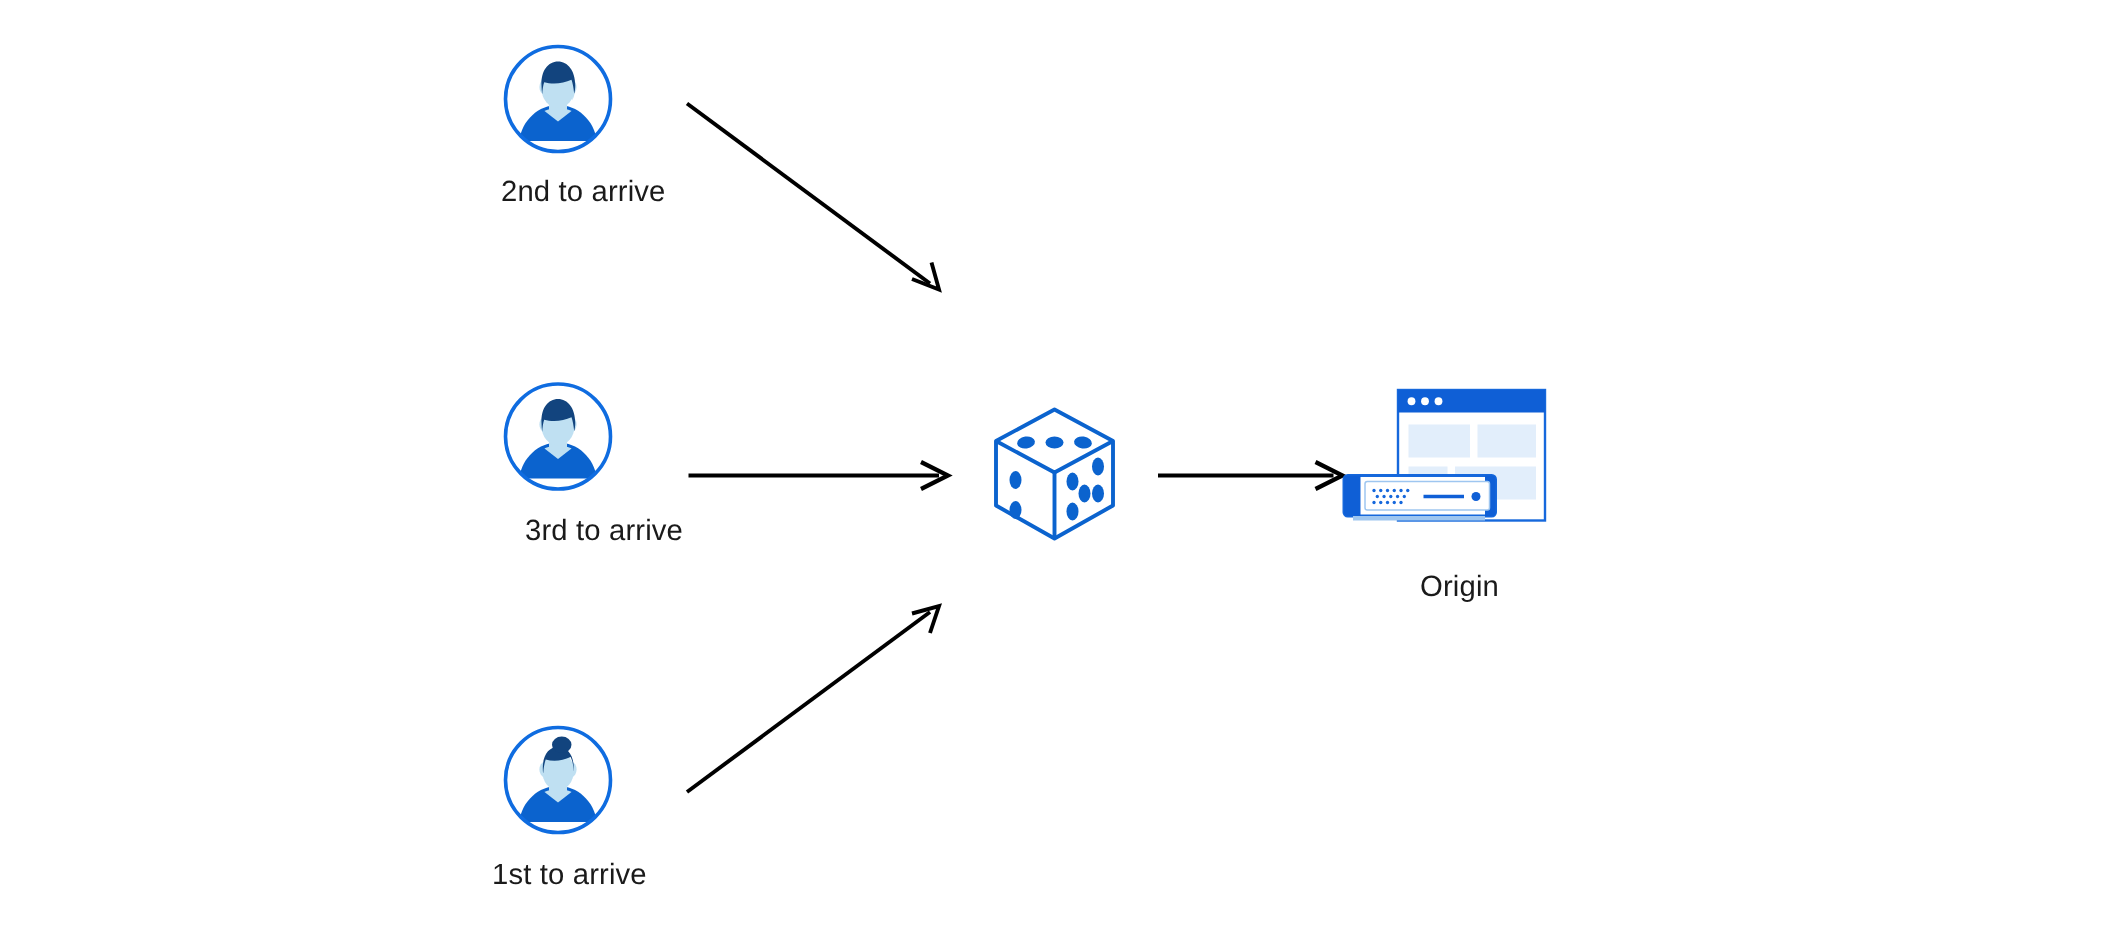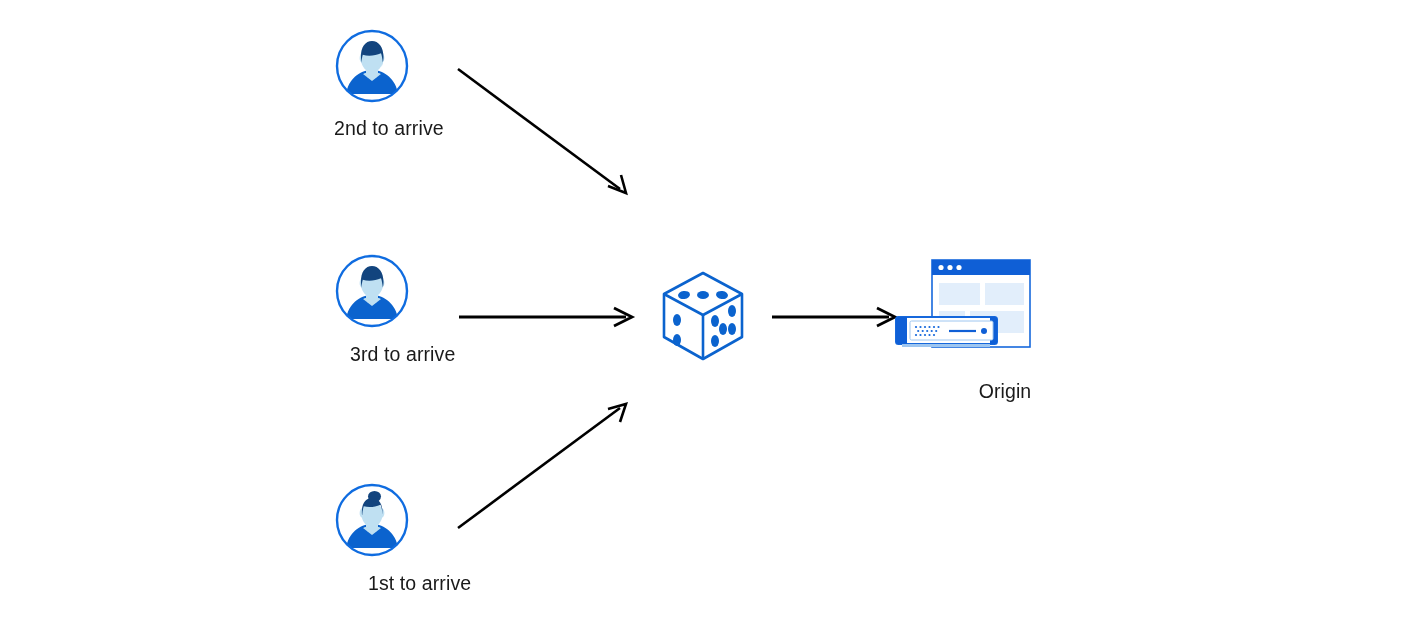--- a/index.html
+++ b/index.html
@@ -132,21 +132,21 @@
         <path d="M32 32h12v13a6 6 0 0 1-12 0z" fill="#bfe0f2"></path>
         <ellipse cx="29" cy="31" rx="3.4" ry="5" fill="#bfe0f2"></ellipse>
         <ellipse cx="47" cy="31" rx="3.4" ry="5" fill="#bfe0f2"></ellipse>
         <ellipse cx="38" cy="32" rx="10.5" ry="13" fill="#bfe0f2"></ellipse>
         <path d="M28 33c-1-11 3.5-17 10-17s11 5.5 10.6 16.5c-0.3-4.5-1.2-7.8-2.2-9.8-5.5 2.6-11.8 3-16.6 1.6-0.8 2.3-1.4 5.3-1.6 9z" fill="#12447e"></path>
         <ellipse cx="40.5" cy="14.5" rx="6.5" ry="5.5" fill="#12447e"></ellipse>
       </g>
       <circle cx="38" cy="38" r="35" fill="none" stroke="#0f6ce0" stroke-width="2.4"></circle>
     </svg>
   </div>
-  <div class="node-label" style="left:328px; top:572px; width:82px;margin-left:40px;">1st to arrive</div>
+  <div class="node-label" style="left:328px; top:572px; width:82px;">1st to arrive</div>
 
   <div class="dice-wrap" style="left:653px; top:265px;">
     <svg viewBox="0 0 100 104" width="100" height="104">
       <g fill="none" stroke="#0b63ce" stroke-width="2.6" stroke-linejoin="round">
         <path d="M50 8 L89 29 L89 72 L50 94 L11 72 L11 29 Z"></path>
         <path d="M11 29 L50 50 L89 29"></path>
         <path d="M50 50 L50 94"></path>
       </g>
       <g fill="#0b63ce">
         <ellipse cx="31" cy="30" rx="6" ry="4" transform="rotate(-8 31 30)"></ellipse>
@@ -198,15 +198,15 @@
           <circle cx="35" cy="80" r="1.1"></circle>
             <circle cx="39.5" cy="80" r="1.1"></circle>
           <circle cx="44" cy="80" r="1.1"></circle>
         </g>
         <line x1="59" y1="76" x2="86" y2="76" stroke="#0f5fd6" stroke-width="2.2"></line>
         <circle cx="94" cy="76" r="3" fill="#0f5fd6"></circle>
         <rect x="12" y="89" width="88" height="3" fill="#9ec6f0"></rect>
       </g>
     </svg>
   </div>
-  <div class="node-label" style="left:940px; top:380px; width:130px;">Origin</div>
+  <div class="node-label" style="left:908px; top:380px; width:130px;">Origin</div>
 
 </div>
 
 </body></html>

